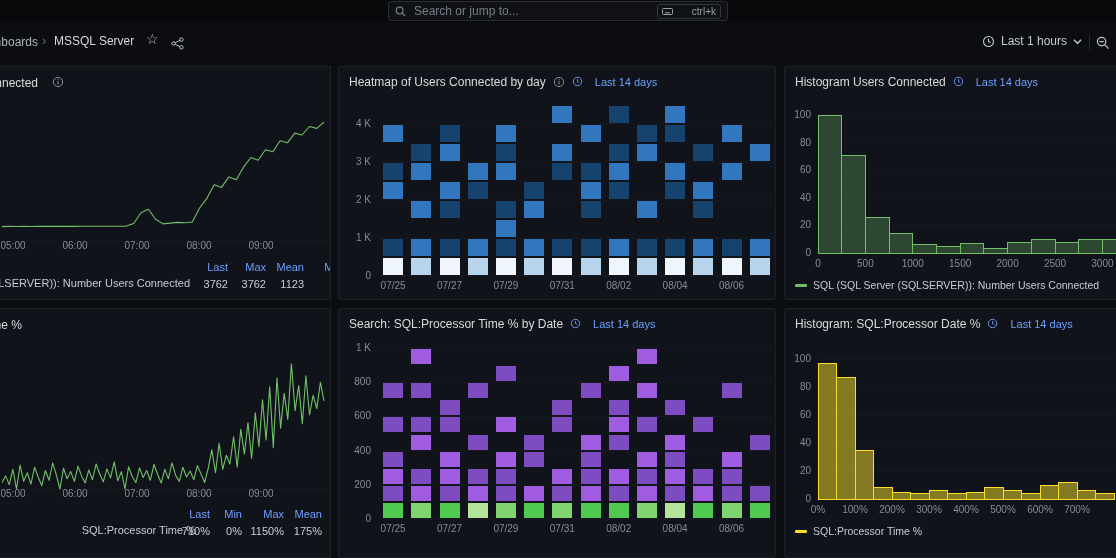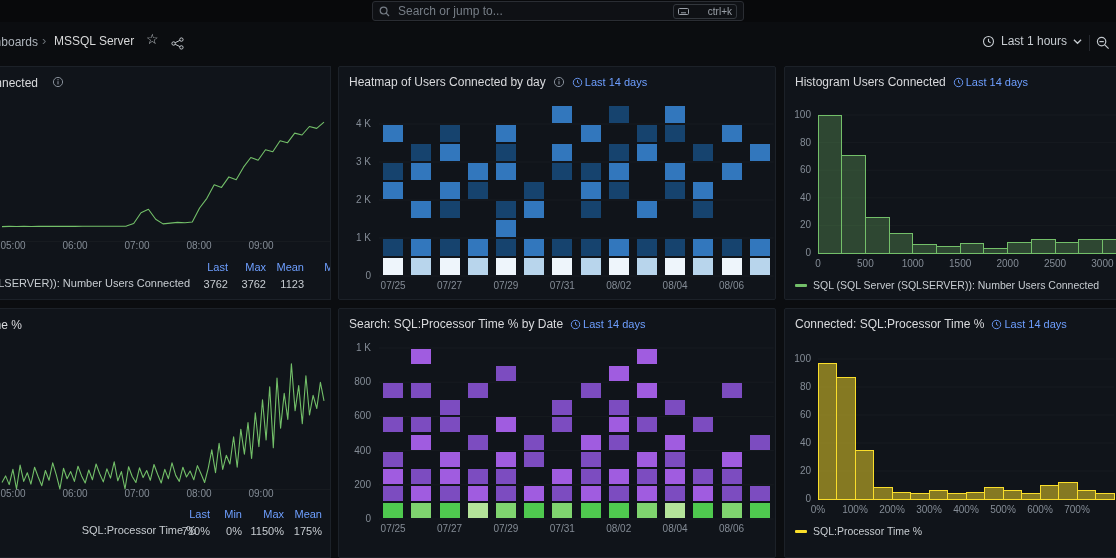--- a/index.html
+++ b/index.html
@@ -3,41 +3,41 @@
 <meta charset="utf-8">
 <style>
   html,body{margin:0;padding:0}
   body{
     position:relative;width:1116px;height:558px;overflow:hidden;
     background:#0b0d10;color:#d8d9da;
     font-family:"Liberation Sans","DejaVu Sans",sans-serif;
   }
   
   .topbar{position:absolute;top:0;left:0;right:0;height:22px;background:#08090b;display:flex;justify-content:center;align-items:center}
-  .search{width:372px;height:20px;background:#0f1115;border:1px solid #2a2d33;border-radius:3px;display:flex;align-items:center;gap:6px;padding:0 6px;box-sizing:border-box}
+  .search{width:340px;height:20px;background:#0f1115;border:1px solid #2a2d33;border-radius:3px;display:flex;align-items:center;gap:6px;padding:0 6px;box-sizing:border-box}
   .search input{flex:1;background:transparent;border:none;outline:none;color:#c7ccd1;font-size:12px;font-family:inherit;min-width:0}
   .search input::placeholder{color:#767d86}
   .kbd{border:1px solid #33373d;border-radius:3px;color:#9aa0a8;font-size:10px;padding:1px 4px;display:flex;align-items:center;gap:19px;white-space:nowrap}
   
   .navbar{position:absolute;top:22px;left:0;right:0;height:42px}
   .navbar .abs{position:absolute;white-space:nowrap}
   .bc-parent{left:-100px;top:13px;width:138px;text-align:right;font-size:12px;color:#aeb4bb}
   .bc-sep{left:42px;top:11px;color:#6a7076;font-size:13px}
   .bc-cur{left:54px;top:12px;font-size:12px;color:#d8d9da}
   .star{left:146px;top:10px;font-size:14px;color:#c2c7cc;line-height:1}
   .share{left:171px;top:14px;color:#c2c7cc}
   .nav-right{right:34px;top:12px;display:flex;align-items:center;gap:6px;color:#c7ccd1;font-size:12px}
   .nav-sep{position:absolute;right:26px;top:13px;width:1px;height:16px;background:#24272d}
   .zoomout{right:6px;top:14px;color:#c2c7cc}
   
   .panel{position:absolute;background:#10141a;border:1px solid #1c2128;border-radius:2px;box-sizing:border-box;overflow:hidden}
   .panel.noleft{border-left:none;border-radius:0}
   .panel-header{height:30px;display:flex;align-items:center;gap:7px;padding:0 10px;position:relative}
   .title{font-size:12px;font-weight:400;color:#d9dadd;white-space:nowrap}
-  .link{color:#6e9fff;font-size:11px;display:flex;align-items:flex-end;gap:2px;white-space:nowrap;cursor:pointer}
+  .link{color:#6e9fff;font-size:11px;display:flex;align-items:flex-start;gap:12px;white-space:nowrap;cursor:pointer}
   .iinfo{display:flex;align-items:center;color:#868e98}
   svg.chart{position:absolute;left:0;display:block}
   .ax{fill:#848c96;font-size:10px}
   
   .clip-title{position:absolute;top:9px;text-align:right;white-space:nowrap;font-size:12px;font-weight:500;color:#d9dadd}
   
   .lgd{position:absolute;left:0;display:flex;align-items:center;height:16px;font-size:11px}
   .lgd .lab{position:relative;height:16px}
   .lgd .clip-lab{position:absolute;left:-300px;top:1px;text-align:right;white-space:nowrap;color:#c7ccd1;font-size:11px}
   .lgd .c{text-align:right;box-sizing:border-box}
@@ -435,21 +435,21 @@
       <text x="166.89999999999998" y="189" text-anchor="middle" class="ax">07/29</text>
       <text x="223.29999999999998" y="189" text-anchor="middle" class="ax">07/31</text>
       <text x="279.7" y="189" text-anchor="middle" class="ax">08/02</text>
       <text x="336.09999999999997" y="189" text-anchor="middle" class="ax">08/04</text>
       <text x="392.5" y="189" text-anchor="middle" class="ax">08/06</text>
     </svg>
 </div>
 
 <div class="panel" style="left:784px;top:308px;width:340px;height:250px">
   <div class="panel-header">
-    <span class="title">Connected: SQL:Processor Time %</span>
+    <span class="title">Histogram: SQL:Processor Date %</span>
     <span class="link">
       <svg width="11" height="11" viewBox="0 0 12 12">
           <circle cx="6" cy="6" r="4.6" fill="none" stroke="currentColor"></circle>
           <path d="M6 3.4V6l1.9 1.1" fill="none" stroke="currentColor"></path>
         </svg>
       <span>Last 14 days</span>
     </span>
   </div>
   <svg class="chart" width="340" height="180" style="top:34px">
       <line x1="33" x2="329" y1="156" y2="156" stroke="#171b20"></line>

